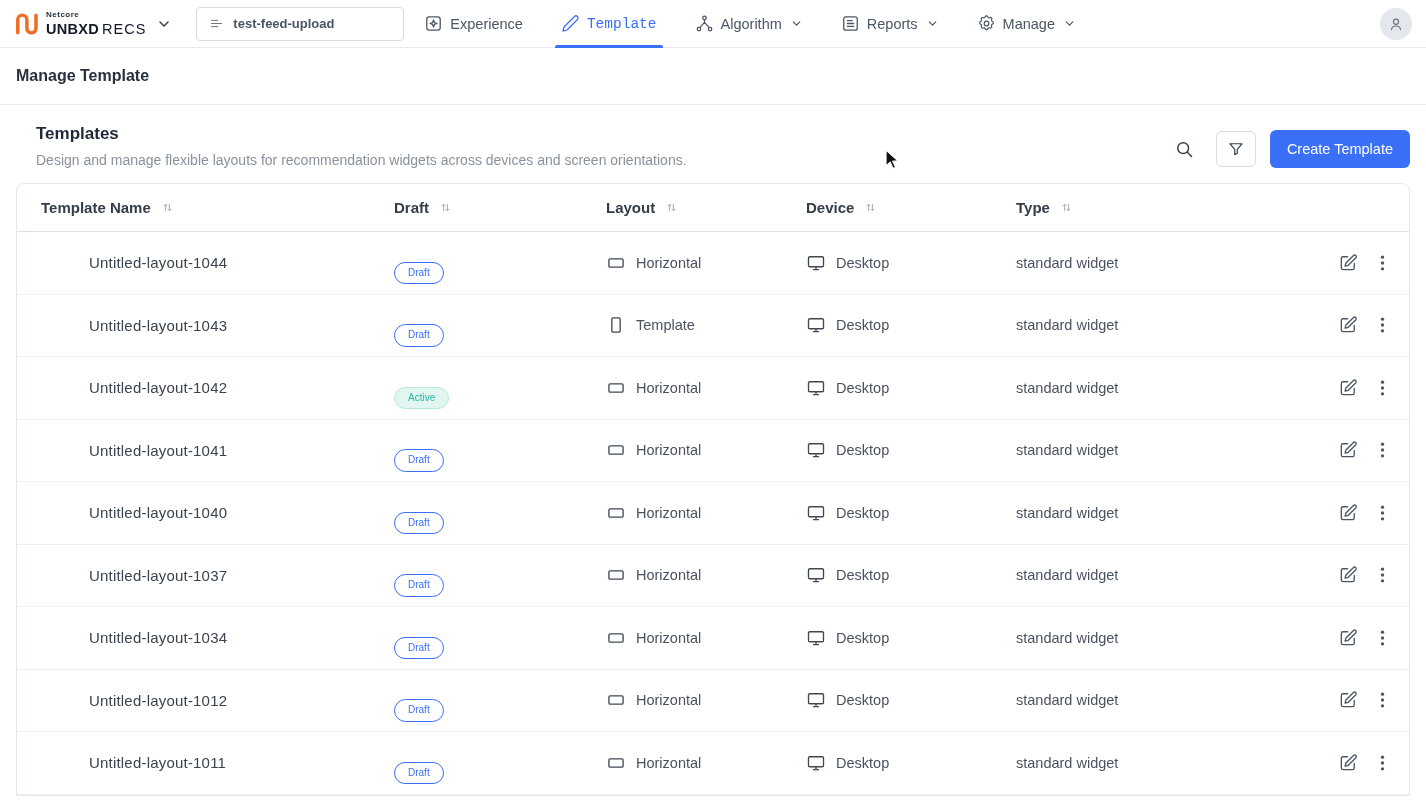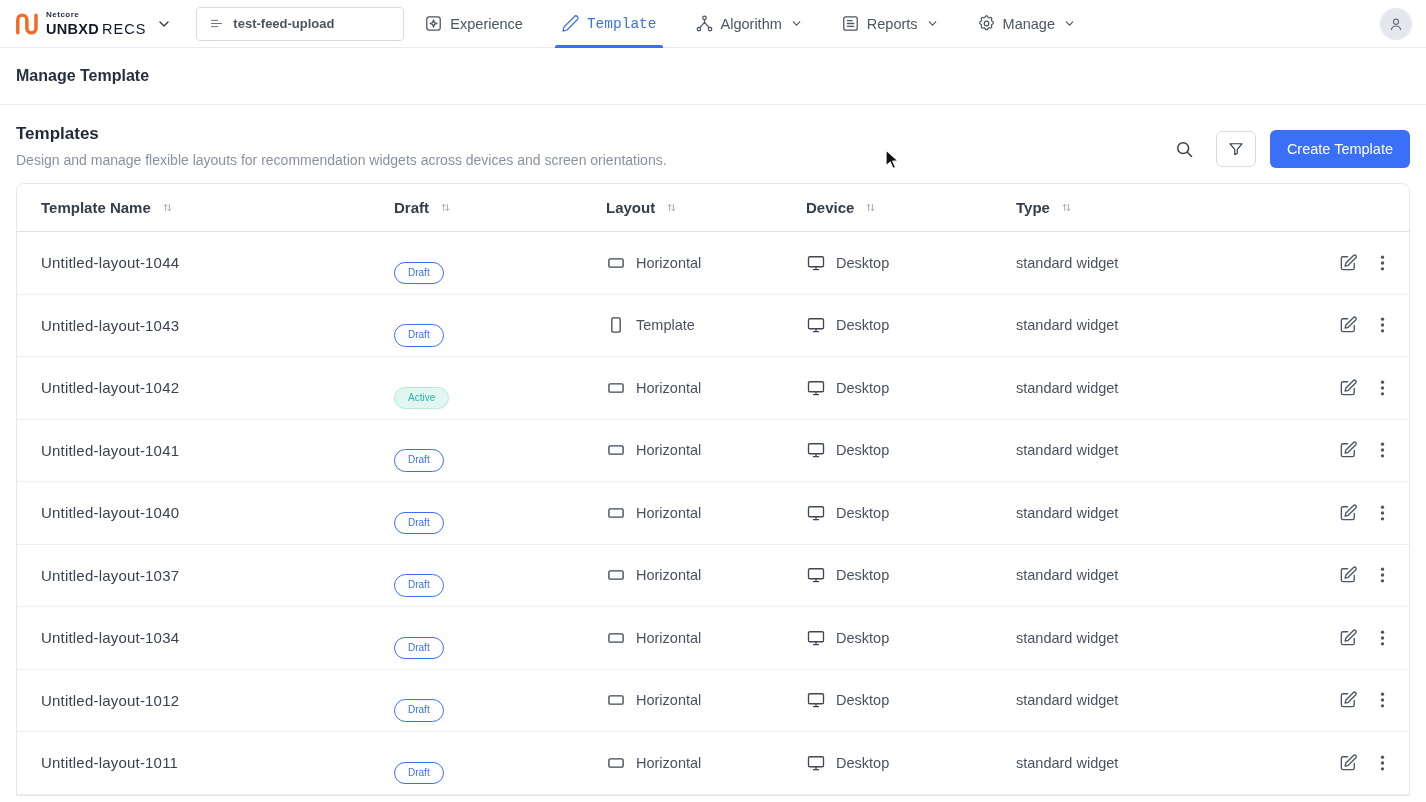--- a/index.html
+++ b/index.html
@@ -36,36 +36,36 @@
   .nav-item.active svg{color:var(--accent);}
   .nav-item.active::after{content:"";position:absolute;left:-6px;right:-6px;bottom:0;height:3px;background:var(--accent);border-radius:2px 2px 0 0;}
   .nav-caret{color:#4b5563;margin-left:1px;}
   .avatar{margin-left:auto;width:32px;height:32px;border-radius:50%;background:#e4e7ec;display:flex;align-items:center;justify-content:center;color:#6b7280;cursor:pointer;border:none;}
 
   
   .page-title-bar{height:57px;display:flex;align-items:center;padding:0 16px;border-bottom:1px solid #e8eaee;}
   .page-title{font-size:16px;font-weight:600;color:#27303f;}
 
   
-  .section-head{display:flex;align-items:flex-start;justify-content:space-between;padding:19px 16px 15px;}
+  .section-head{display:flex;align-items:flex-start;justify-content:space-between;padding:19px 16px 15px;margin-left:20px;}
   .sec-title{font-size:17px;font-weight:700;color:#1f2937;}
   .sec-sub{font-size:14px;color:#8a919e;margin-top:8px;}
   .controls{display:flex;align-items:center;gap:14px;margin-top:6px;}
   .icon-btn{width:36px;height:36px;display:flex;align-items:center;justify-content:center;background:none;border:none;cursor:pointer;color:#374151;}
   .icon-btn.bordered{border:1px solid #d8dce2;border-radius:6px;width:40px;}
   .btn-primary{height:38px;padding:0 17px;background:var(--accent);color:#fff;border:none;border-radius:6px;font-size:14.5px;font-family:inherit;cursor:pointer;}
 
   
   .table-wrap{margin:0 16px;border:1px solid #e4e7ec;border-radius:8px 8px 0 0;overflow:hidden;background:#fff;}
   .thead,.trow{display:grid;grid-template-columns:353px 212px 200px 210px 1fr 100px;align-items:center;padding:0 24px;}
   .thead{height:48px;border-bottom:1px solid #dde1e7;}
   .th{display:flex;align-items:center;gap:9px;font-weight:600;font-size:15px;color:#353d49;}
   .sort{color:#a6adb8;cursor:pointer;}
   .trow{height:62.5px;border-bottom:1px solid #edeff2;}
-  .cell-name{font-size:15px;color:#3b4350;letter-spacing:.2px;}
+  .cell-name{font-size:15px;color:#3b4350;letter-spacing:.2px;margin-left:48px;}
   .cell-icon{display:flex;align-items:center;gap:10px;font-size:14.5px;color:#4a5160;}
   .cell-icon svg{color:#3f4754;}
   .cell-type{font-size:14.5px;color:#4a5160;}
   .badge{display:inline-block;padding:4px 13px;border-radius:14px;font-size:10px;line-height:1.25;margin-top:20px;}
   .badge.draft{border:1px solid var(--accent);color:var(--accent);background:#fff;}
   .badge.active{border:1px solid var(--active-border);color:var(--active-text);background:var(--active-bg);}
   .actions{display:flex;align-items:center;gap:22px;justify-content:flex-end;}
   .row-icon-btn{background:none;border:none;cursor:pointer;color:#4b5563;padding:0;display:flex;align-items:center;}
   .layout-vert{display:none;}
   .trow.is-vertical .layout-vert{display:block;}

